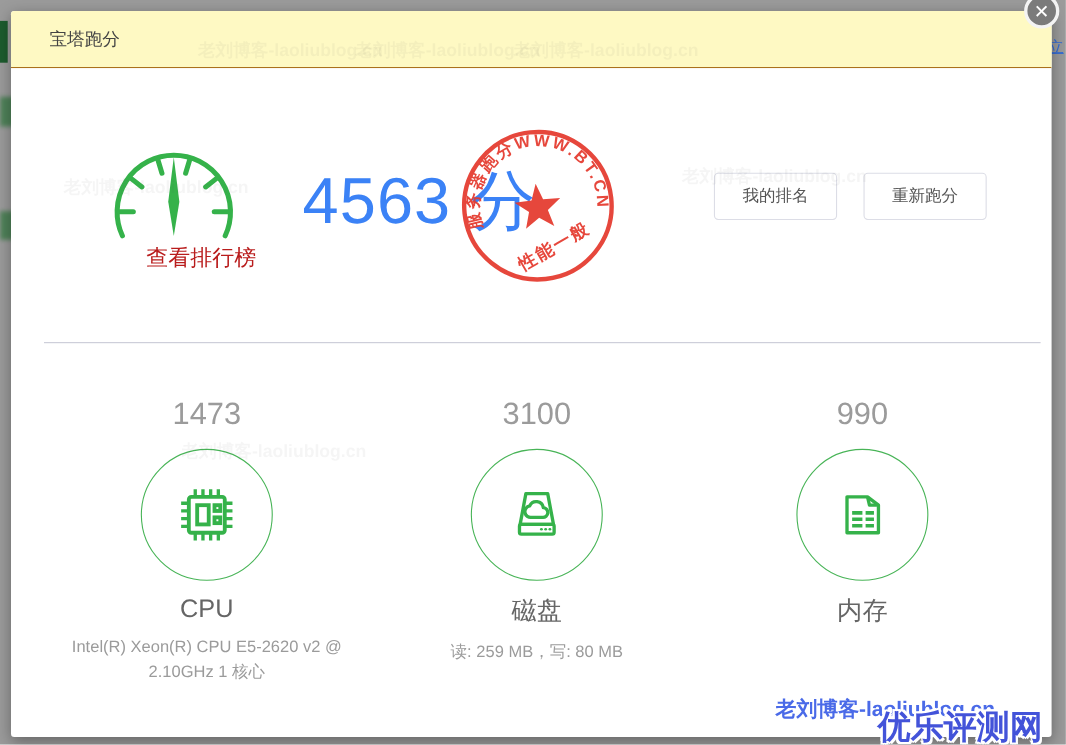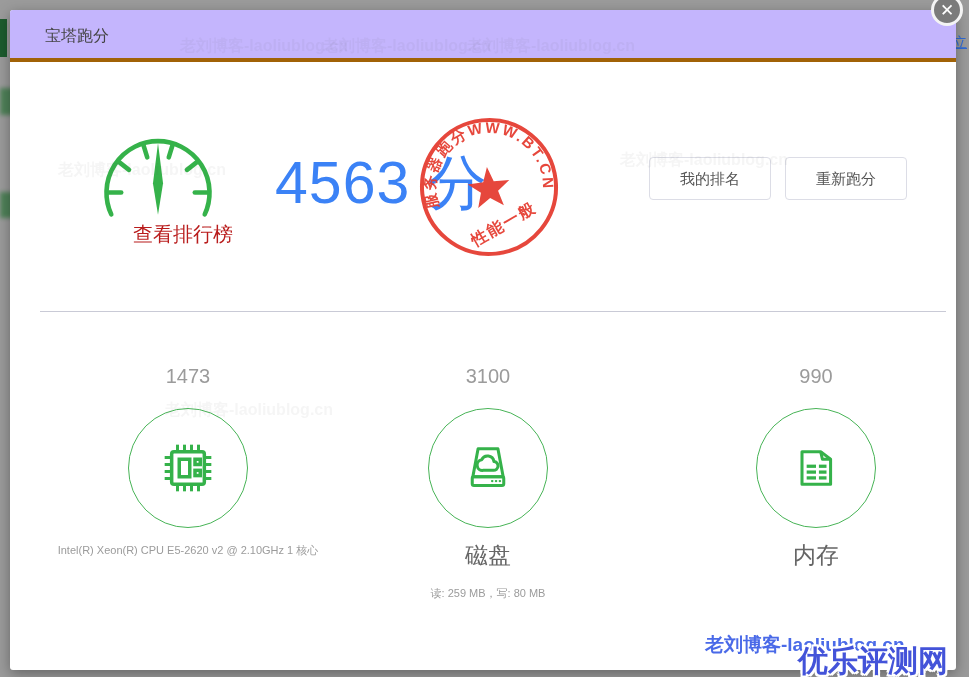--- a/index.html
+++ b/index.html
@@ -13,58 +13,58 @@
   .bg-blob1 { position:absolute; left:0; top:88px;  width:21px; height:27px; background:#3d7c49; filter:blur(2px); opacity:.8; }
   .bg-blob2 { position:absolute; left:0; top:192px; width:17px; height:26px; background:#3d7c49; filter:blur(2px); opacity:.8; }
   .bg-link  { position:absolute; left:953px; top:34px; font-size:14px; color:#2f6bd8; text-decoration:underline; z-index:1; }
 
   .modal {
     position:absolute; left:10px; top:10px; width:946px; height:660px;
     background:#fff; border-radius:3px; box-shadow:0 4px 14px rgba(0,0,0,.35); z-index:2;
   }
   .modal-header {
     position:absolute; left:0; top:0; width:100%; height:52px;
-    background:#c4b5fd; border-bottom:4px solid #a16207; border-radius:3px 3px 0 0;
+    background:#fef9c3; border-bottom:1px solid #a16207; border-radius:3px 3px 0 0;
   }
   .modal-title { position:absolute; left:35px; top:16px; font-size:16px; color:#444; }
   .close-btn {
     position:absolute; left:921px; top:-16px; width:32px; height:32px;
     background:#7b7b7b; border:3px solid #f4f4f4; border-radius:50%;
     color:#fff; font-size:17px; font-weight:bold; text-align:center; line-height:27px;
     cursor:pointer; z-index:3;
   }
 
   .ghost { position:absolute; font-size:16px; font-weight:bold; color:#555; opacity:.055; white-space:nowrap; z-index:1; }
 
   
   .gauge-svg { position:absolute; left:85px; top:120px; }
   .rank-link { position:absolute; left:73px; top:211px; width:150px; text-align:right;
                font-size:20px; color:#b91c1c; cursor:pointer; }
   .score-text { position:absolute; left:265px; top:134px; font-size:59px; font-weight:400;
                 color:#3b82f6; letter-spacing:1px; white-space:nowrap; }
   .stamp { position:absolute; left:404px; top:102px; width:150px; height:150px;
            transform:rotate(-6deg); opacity:.93; z-index:4; }
   .btn {
-    position:absolute; top:147px; width:122px; height:43px; background:#fff;
+    position:absolute; top:147px; width:112px; height:43px; background:#fff;
     border:1px solid #dcdde6; border-radius:4px; font-size:15px; color:#555;
     text-align:center; line-height:41px; cursor:pointer;
   }
   .btn-rank  { left:639px; }
   .btn-rerun { left:775px; }
 
   .divider { position:absolute; left:30px; top:301px; width:906px; height:0; border-top:1px solid #c9cad6; }
 
   
   .col { position:absolute; top:350px; width:300px; text-align:center; }
-  .col-0 { left:28px; } .col-1 { left:328px; } .col-2 { left:656px; }
-  .col-score { font-size:20px; color:#9b9b9b; line-height:32px; }
+  .col-0 { left:28px; } .col-1 { left:328px; } .col-2 { left:624px; }
+  .col-score { font-size:28px; color:#9b9b9b; line-height:32px; }
   .col-circle { width:120px; height:120px; margin:16px auto 0; border:1px solid #48b457;
                 border-radius:50%; display:flex; align-items:center; justify-content:center; }
   .col-label { margin-top:12px; font-size:23px; color:#666; }
-  .col-desc  { margin-top:11px; font-size:11px; color:#9b9b9b; line-height:22px; padding:0 8px; }
+  .col-desc  { margin-top:11px; font-size:15px; color:#9b9b9b; line-height:22px; padding:0 8px; }
 
   
   .wm-blog { position:absolute; left:695px; top:622px; font-size:19px; font-weight:bold;
              color:#4a6ae8; white-space:nowrap; z-index:5; }
   .wm-site { position:absolute; left:788px; top:631px; font-size:30px; font-weight:bold;
              color:#4353d9; white-space:nowrap; z-index:6;
              text-shadow:-2px -2px 0 #fff, 2px -2px 0 #fff, -2px 2px 0 #fff, 2px 2px 0 #fff, 0 2px 0 #fff, 0 -2px 0 #fff; }
 </style>
 </head>
 <body>
@@ -145,20 +145,21 @@
               <line x1="4" y1="21" x2="10" y2="21"></line>
               <line x1="4" y1="27" x2="10" y2="27"></line>
               <line x1="4" y1="33" x2="10" y2="33"></line>
             <line x1="38" y1="15" x2="44" y2="15"></line>
               <line x1="38" y1="21" x2="44" y2="21"></line>
               <line x1="38" y1="27" x2="44" y2="27"></line>
               <line x1="38" y1="33" x2="44" y2="33"></line>
           </g>
         </svg>
       </div>
+      <div class="col-label">CPU</div>
       <div class="col-desc">Intel(R) Xeon(R) CPU E5-2620 v2 @ 2.10GHz 1 核心</div>
     </div>
 
     <div class="col col-1">
       <div class="col-score">3100</div>
       <div class="col-circle">
         <svg width="56" height="56" viewBox="0 0 48 48" fill="none" stroke="#35b24a" stroke-width="2.6" stroke-linejoin="round">
           <path d="M15.5 7.5 H32.5 L37 31.5 H11 Z"></path>
           <rect x="10.5" y="31.5" width="27" height="7.5" rx="1.5"></rect>
           <path d="M20 26 h8.5 a3.8 3.8 0 0 0 .6 -7.6 a5.6 5.6 0 0 0 -10.6 -1.4 a4.3 4.3 0 0 0 1.5 9 z"></path>

